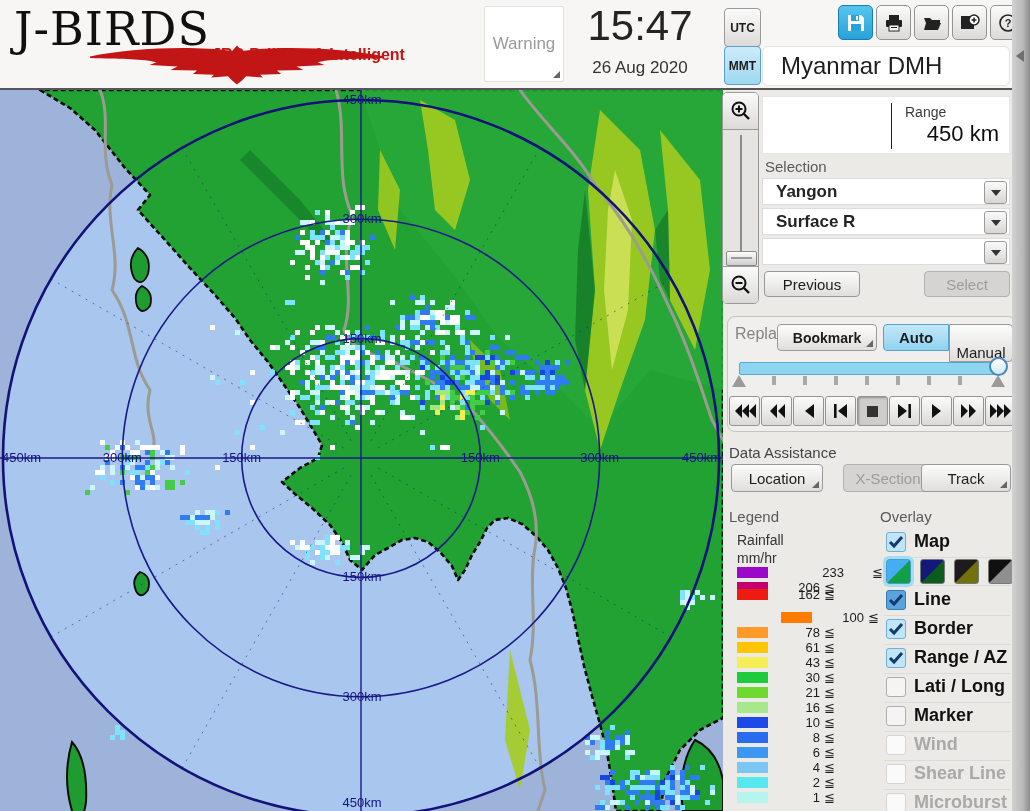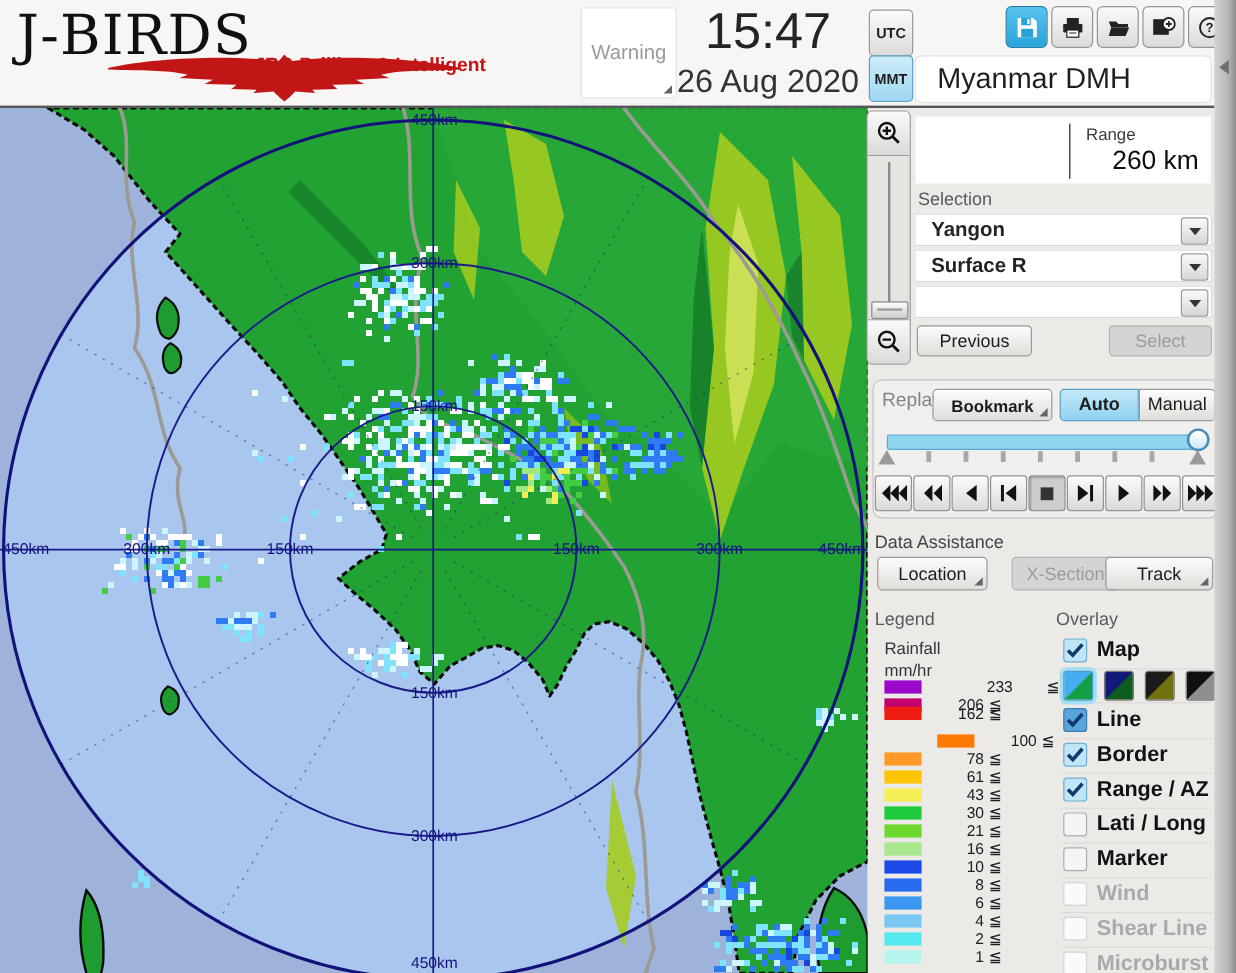--- a/index.html
+++ b/index.html
@@ -13,21 +13,21 @@
        font-weight:normal;font-size:46px;letter-spacing:1px;color:#101010;line-height:1;}
   .tagline{position:absolute;left:212px;top:10px;color:#c41414;font-weight:bold;
        font-size:16px;line-height:18px;white-space:pre;}
   .warn-btn{position:absolute;left:484px;top:6px;width:78px;height:74px;background:#fff;
        border:1px solid #e3e3e1;border-radius:2px;color:#9a9a9a;font-size:17px;
        display:flex;align-items:center;justify-content:center;cursor:pointer;}
   .corner::after{content:"";position:absolute;right:3px;bottom:3px;width:0;height:0;
        border-left:7px solid transparent;border-bottom:7px solid #666;}
   .time{position:absolute;left:556px;top:0px;width:168px;height:50px;font-size:42px;
        color:#242424;text-align:center;line-height:52px;}
-  .date{position:absolute;left:546px;top:52px;width:188px;height:32px;font-size:27px;
+  .date{position:absolute;left:546px;top:52px;width:188px;height:32px;font-size:17px;
        color:#333;text-align:center;line-height:32px;}
   .tzbtn{position:absolute;left:724px;width:35px;height:37px;border:1px solid #9a9a9a;
        border-radius:4px;font-size:12px;font-weight:bold;display:flex;align-items:center;
        justify-content:center;background:linear-gradient(#fbfbfb,#dddbd9);cursor:pointer;}
   .tzbtn.active{background:linear-gradient(#cdebf9,#9fd8f2);border-color:#5aa2c8;}
   .toolbar{position:absolute;left:838px;top:5px;display:flex;gap:3px;}
   .tbtn{width:33px;height:33px;border:1px solid #949494;border-radius:5px;
        background:linear-gradient(#fbfbfb,#dcdad8);display:flex;align-items:center;
        justify-content:center;cursor:pointer;}
   .tbtn.active{background:linear-gradient(#57c4ee,#28a3da);border-color:#1b7fae;}
@@ -1459,21 +1459,21 @@
         <circle cx="9" cy="9" r="6.5" fill="none" stroke="#111" stroke-width="2"></circle>
         <line x1="13.5" y1="13.5" x2="19" y2="19" stroke="#111" stroke-width="2.4"></line>
         <line x1="5.5" y1="9" x2="12.5" y2="9" stroke="#111" stroke-width="2"></line>
       </svg>
     </div>
   </div>
 
   <div class="rangebox">
     <div class="vline"></div>
     <div class="range-lab">Range</div>
-    <div class="range-val">260 km</div>
+    <div class="range-val">450 km</div>
   </div>
 
   <div class="label" style="left:765px;top:158px;">Selection</div>
   <div id="dd-container">
       <div class="ddrow" style="top: 178px;">
         <div class="ddtext" style="">Yangon</div>
         <div class="ddbtn" style=""></div>
       </div>
       <div class="ddrow" style="top: 208px;">
         <div class="ddtext" style="">Surface R</div>
@@ -1493,21 +1493,21 @@
   </div>
 
   <div class="replaybox"></div>
   <div class="label" style="left:735px;top:325px;font-size:16px;color:#848484;">Replay</div>
   <div class="btn corner" style="left:777px;top:324px;width:100px;height:27px;font-size:14px;font-weight:bold;">
     <span>Bookmark</span>
   </div>
   <div class="btn blue" style="left:883px;top:324px;width:66px;height:27px;border-radius:4px 0 0 4px;">
     <span>Auto</span>
   </div>
-  <div class="btn" style="left:949px;top:324px;width:64px;height:27px;border-radius:0 4px 4px 0;">
+  <div class="btn" style="left:949px;top:324px;width:64px;height:38px;border-radius:0 4px 4px 0;align-items:flex-end;">
     <span>Manual</span>
   </div>
   <div class="sl-track"></div>
   <div class="sl-handle"></div>
   <div class="sl-tri" style="left:732px;"></div>
   <div class="sl-tri" style="left:991px;"></div>
   <div id="tick-container">
       <div class="sl-tick" style="left: 772px;"></div>
       <div class="sl-tick" style="left: 803px;"></div>
       <div class="sl-tick" style="left: 834px;"></div>

